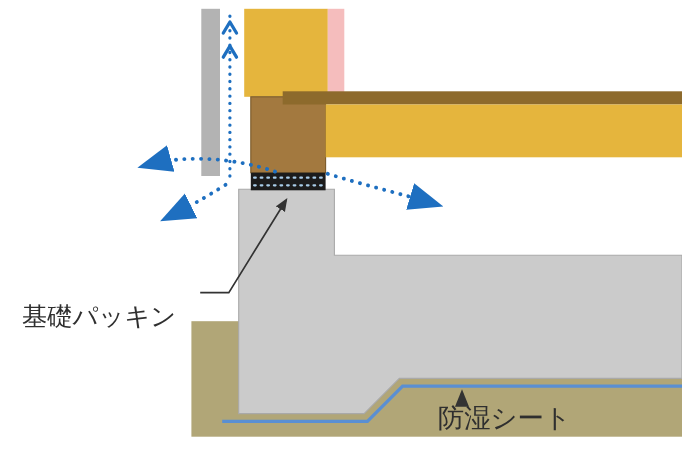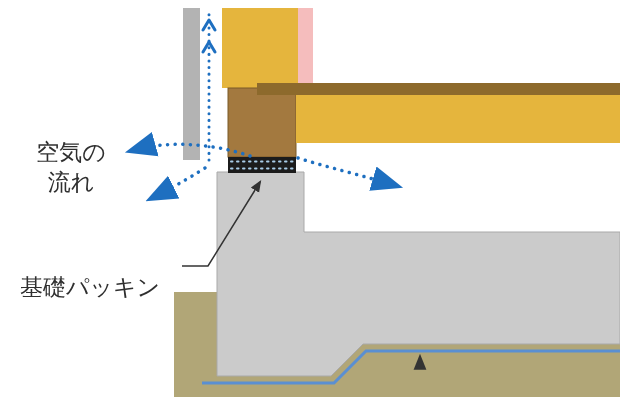--- a/index.html
+++ b/index.html
@@ -64,21 +64,18 @@
 
     <path d="M 250 156 C 215 144, 170 140, 134 150" fill="none" stroke="var(--airflow-blue,#1E6FC0)" stroke-width="3.5" stroke-dasharray="0.1 7.5" stroke-linecap="round" marker-end="url(#arrow-blue)"></path>
     <path d="M 205 168 C 186 180, 170 189, 154 197" fill="none" stroke="var(--airflow-blue,#1E6FC0)" stroke-width="3.5" stroke-dasharray="0.1 7.5" stroke-linecap="round" marker-end="url(#arrow-blue)"></path>
     <path d="M 298 158 C 330 168, 364 176, 394 185" fill="none" stroke="var(--airflow-blue,#1E6FC0)" stroke-width="3.5" stroke-dasharray="0.1 7.5" stroke-linecap="round" marker-end="url(#arrow-blue)"></path>
 
     <polyline points="182,266 208,266 260,182" fill="none" stroke="var(--leader-black,#333333)" stroke-width="1.5" marker-end="url(#arrow-black)"></polyline>
 
     <line x1="420" y1="368" x2="420" y2="357" stroke="var(--leader-black,#333333)" stroke-width="2" marker-end="url(#arrow-black)"></line>
   </svg>
 
-  <div class="label label-airflow">
-    <span>空気の</span>
-    <span>流れ</span>
-  </div>
 
   <div class="label label-packing">基礎パッキン</div>
 
+  <div class="label label-sheet">防湿シート</div>
 
 </div>
 
 </body></html>

